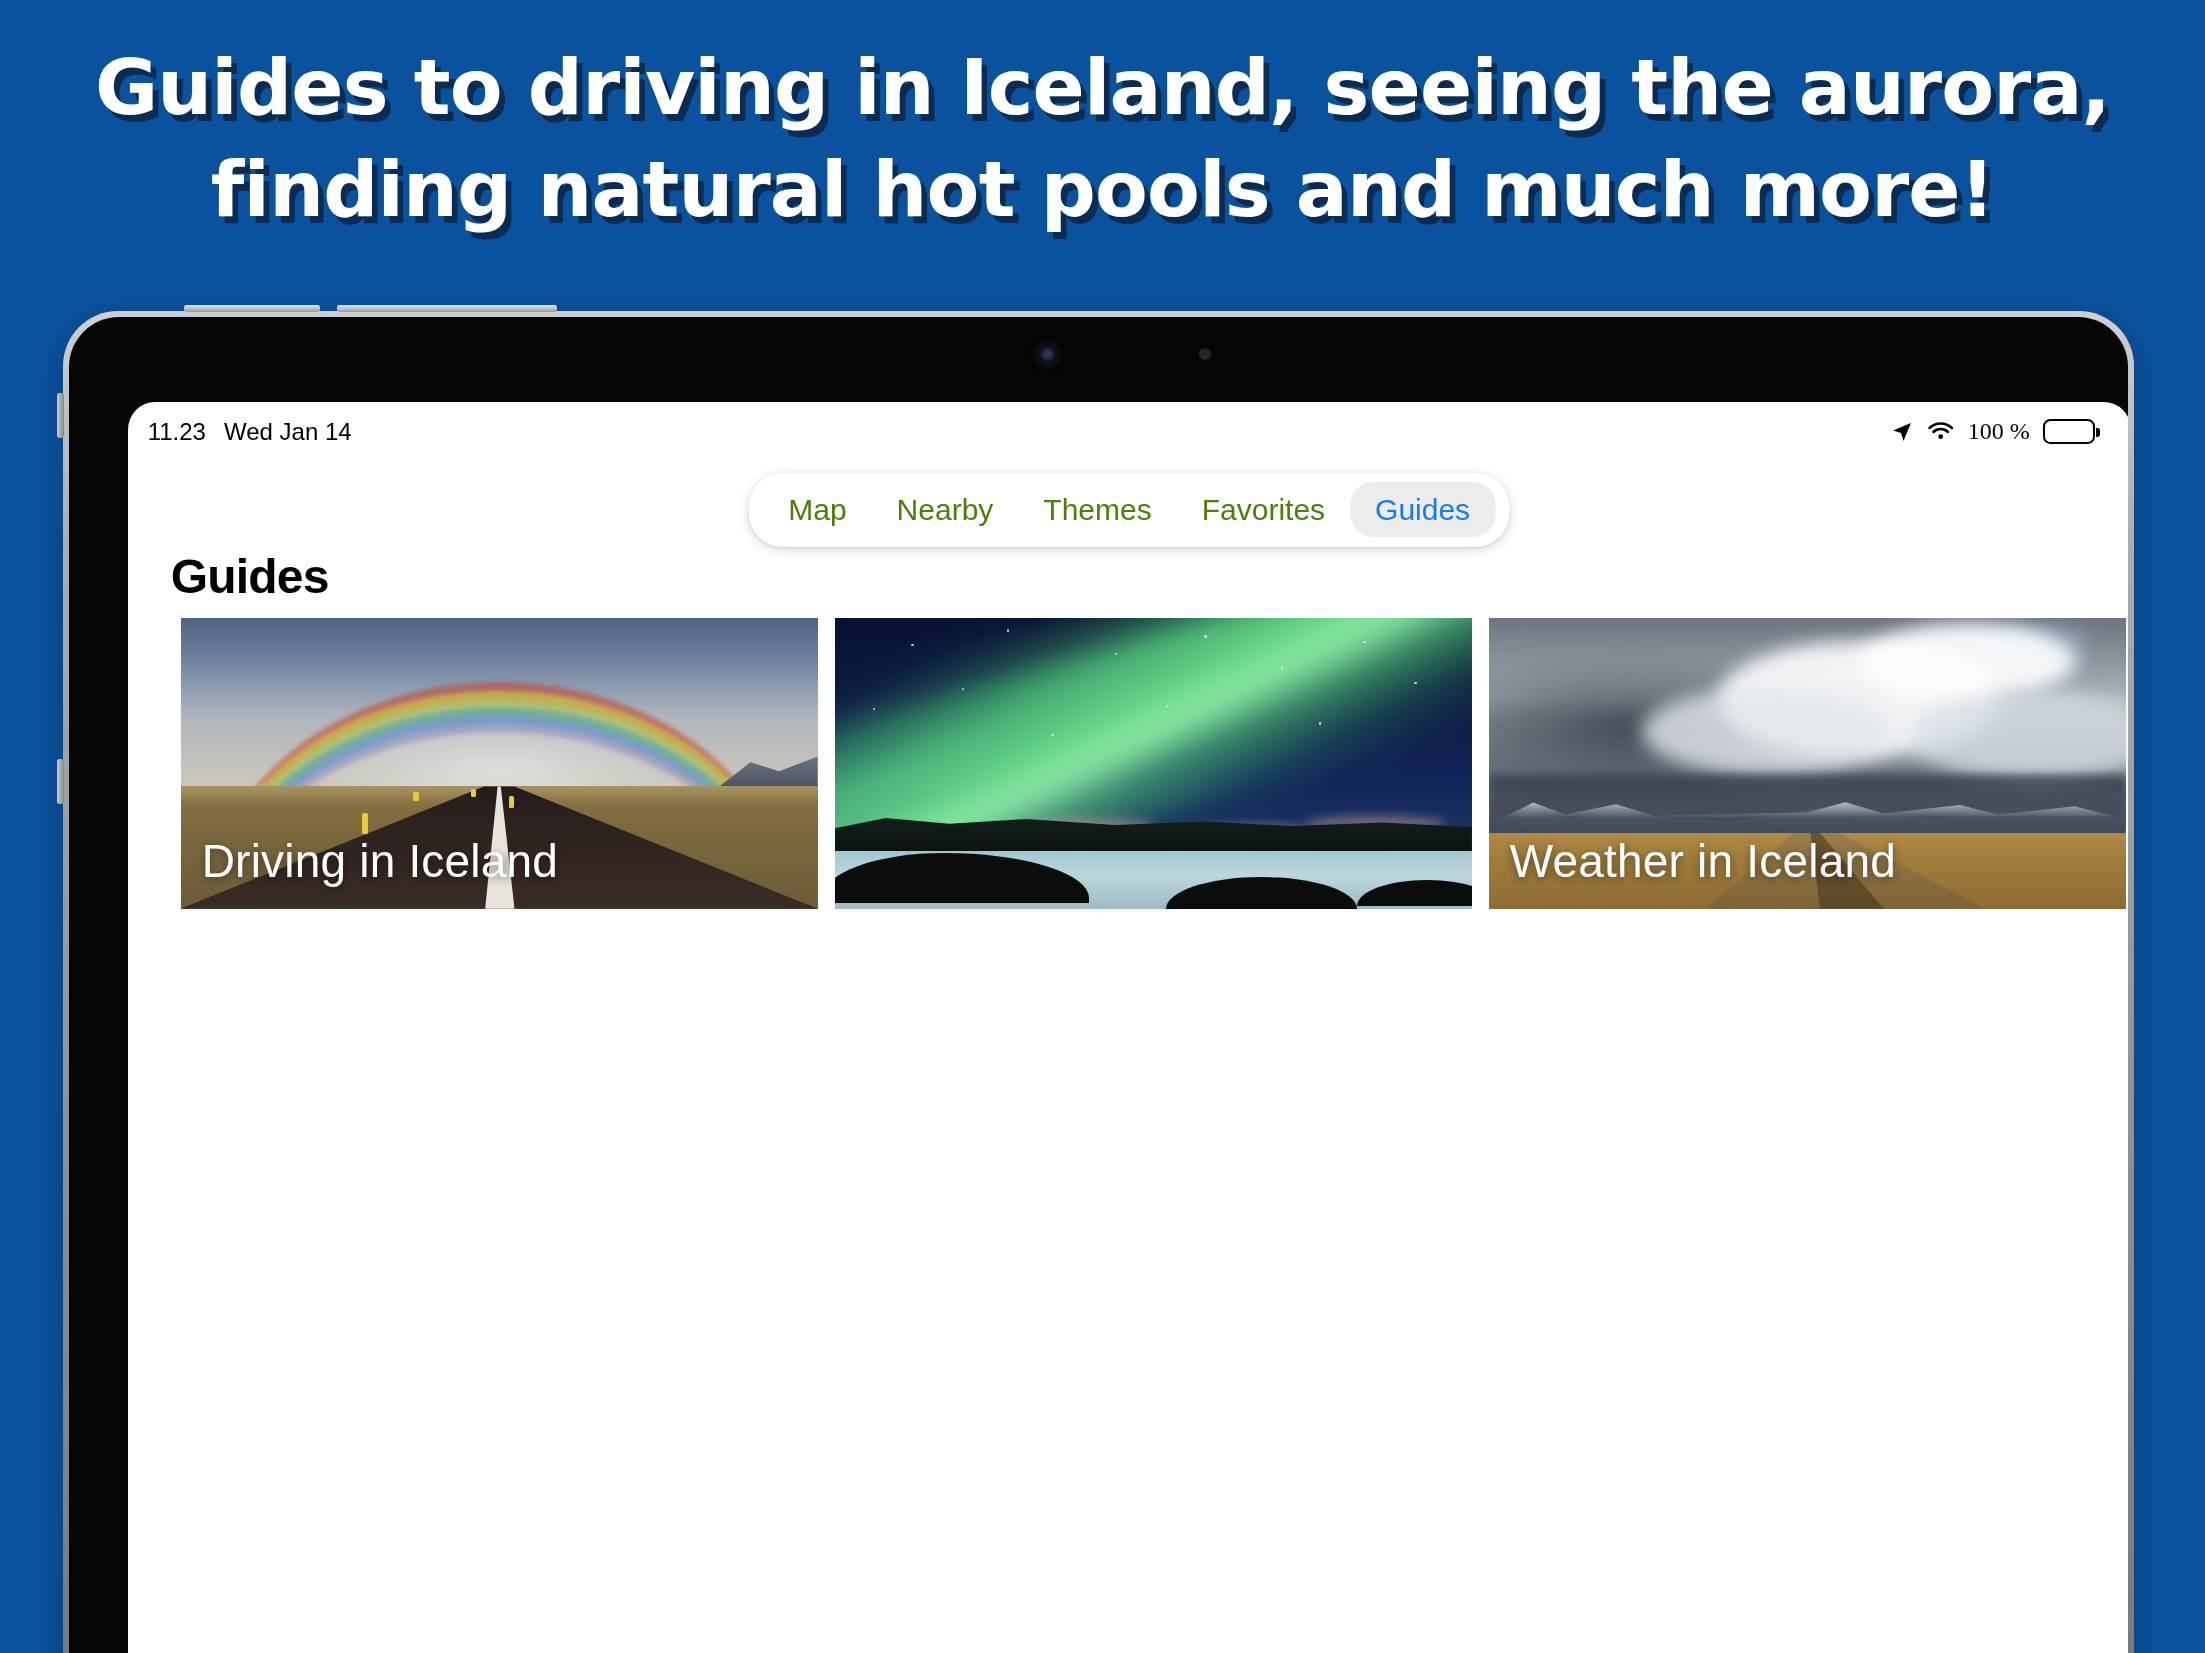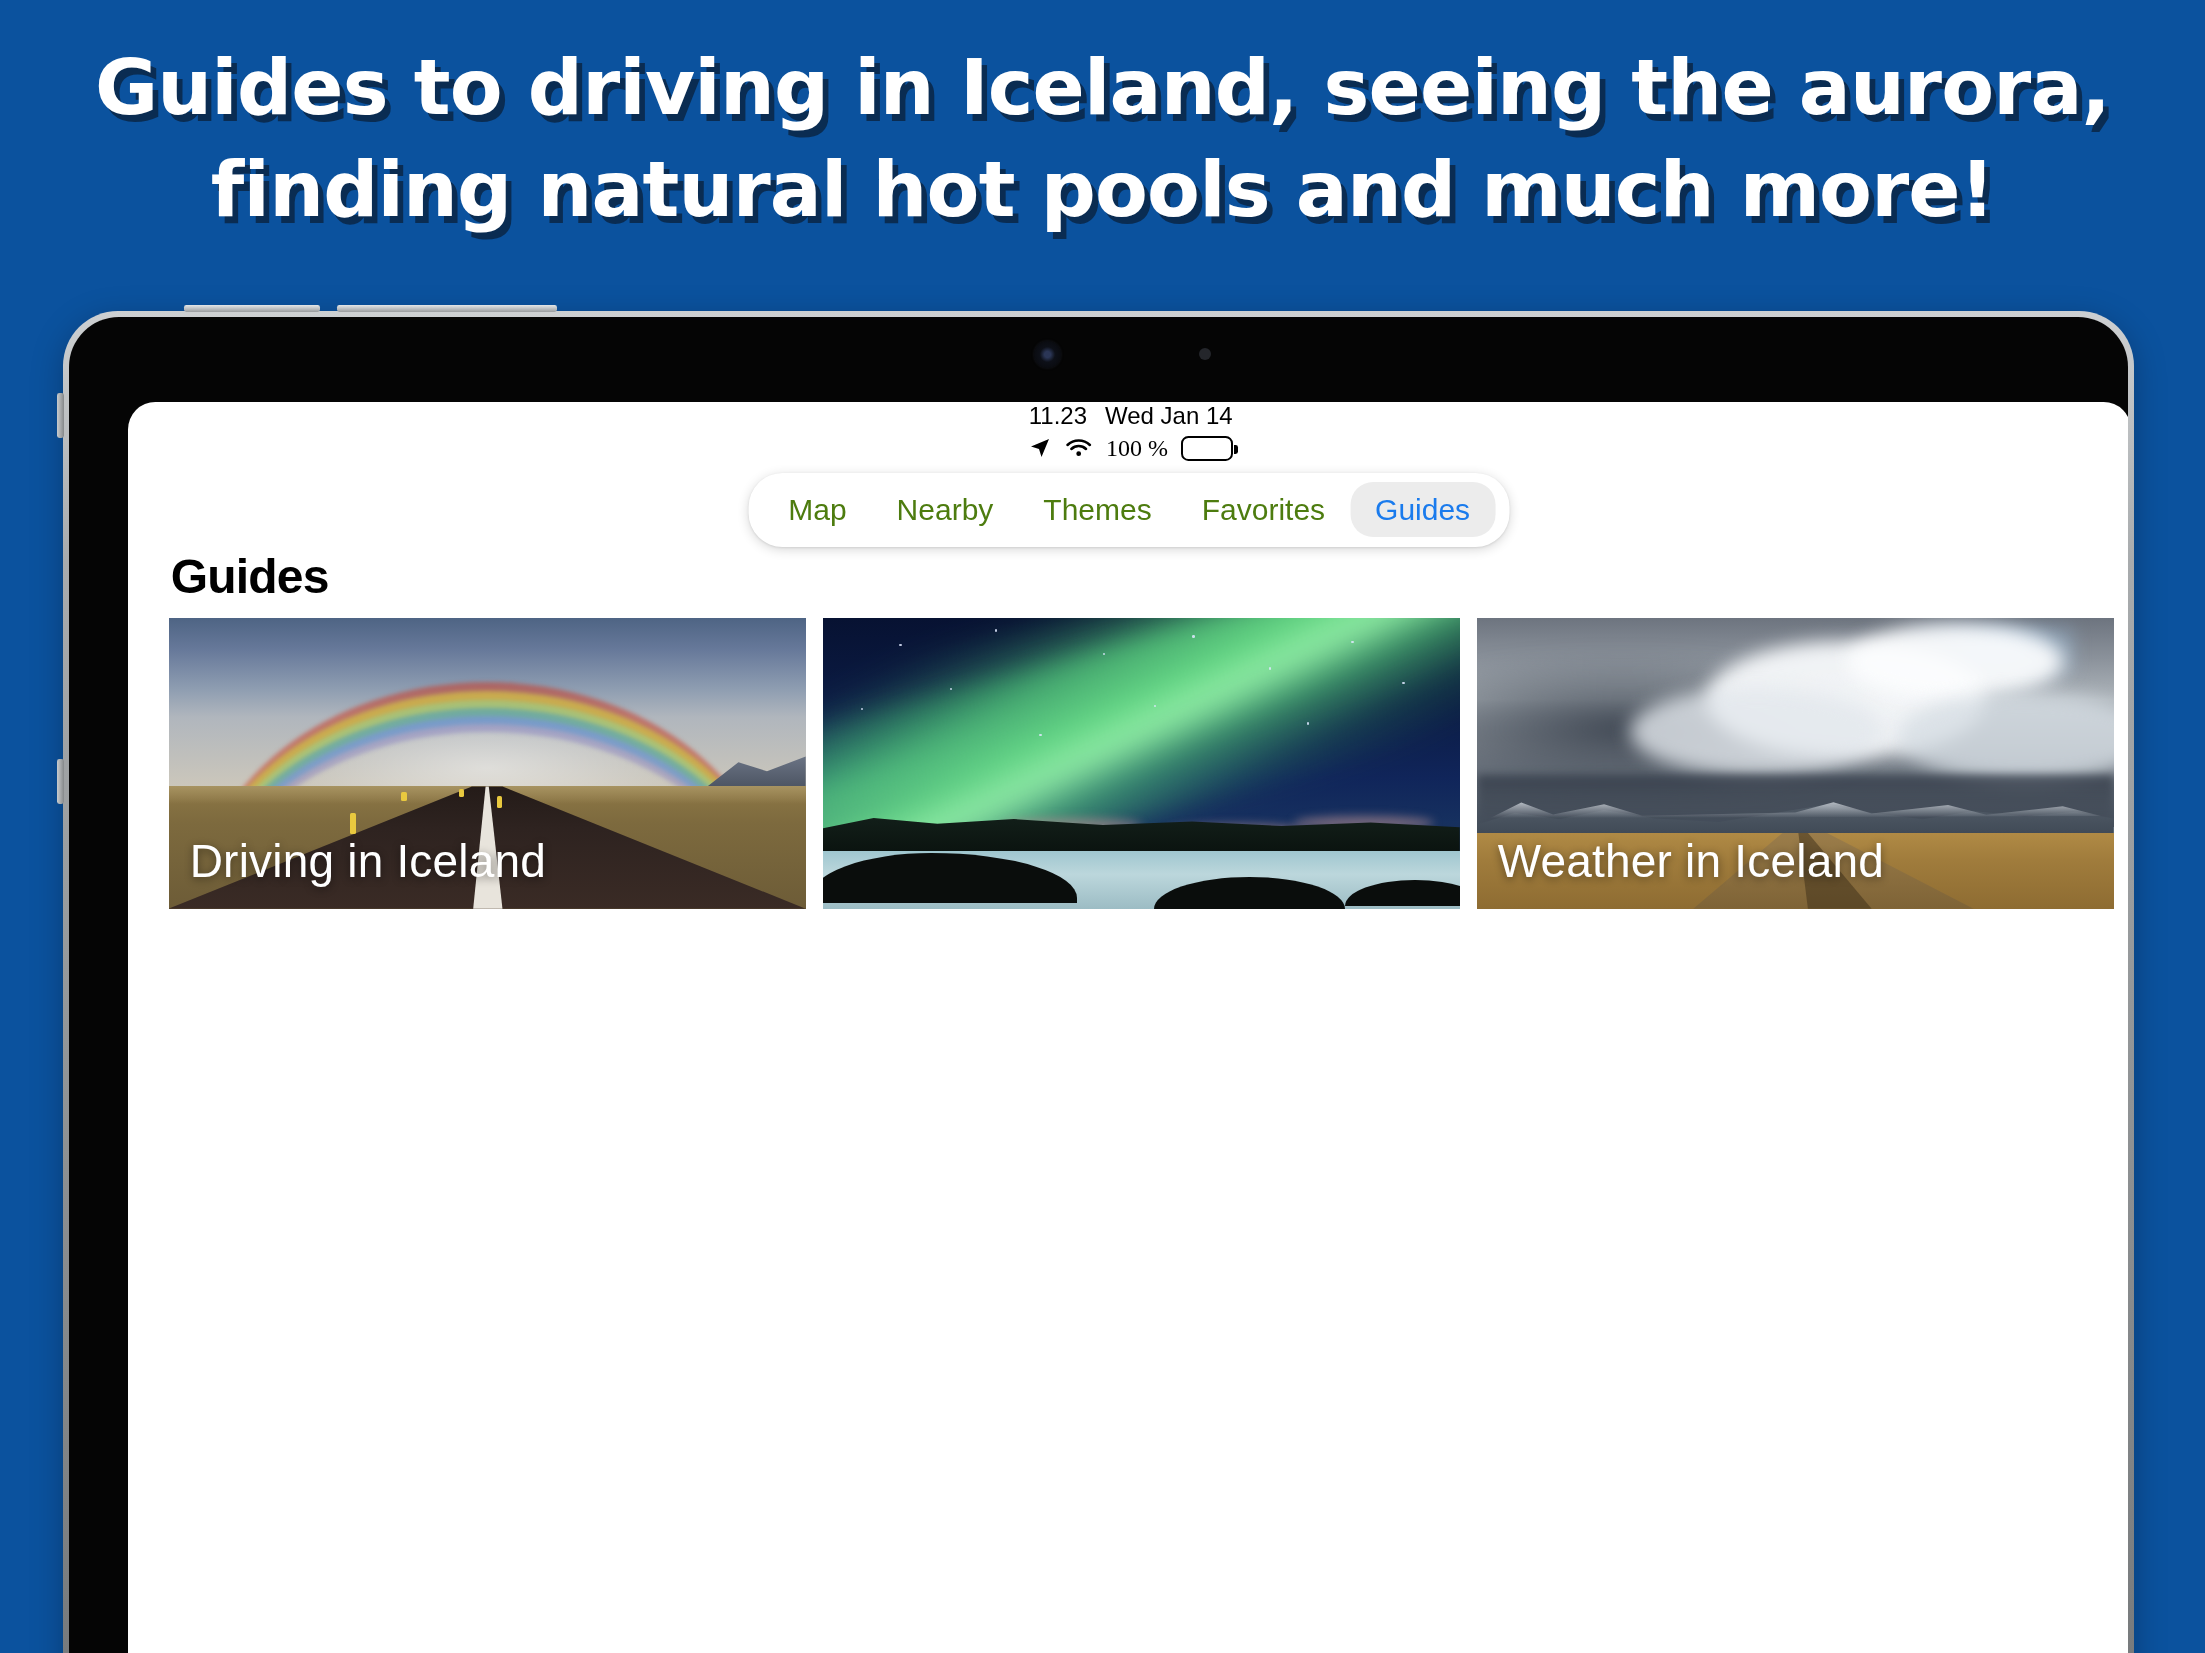--- a/index.html
+++ b/index.html
@@ -72,22 +72,22 @@
     width:2003px;height:1304px;
     background:#ffffff;
     border-radius:27.4px 27.4px 0 0;
     overflow:hidden;
   }
 
   
   .statusbar{
     position:absolute;left:0;top:0;width:100%;height:60px;
     display:flex;align-items:center;justify-content:space-between;
-    padding:0 36px 0 39px;box-sizing:border-box;
-    font-size:24px;color:#000;flex-direction:column;
+    padding:0 36px 0 20px;box-sizing:border-box;
+    font-size:24px;color:#000;
   }
   .sb-left{display:flex;align-items:center;gap:18px;font-weight:500;}
   .sb-right{display:flex;align-items:center;gap:13px;font-weight:500;font-family:Liberation Serif, serif;}
   .loc-icon svg,.wifi-icon svg{display:block;}
   .battery{
     width:52px;height:25px;border:2.4px solid #000;border-radius:7.3px;
     position:relative;box-sizing:border-box;padding:2.4px;
   }
   .battery::after{
     content:"";position:absolute;right:-7.3px;top:7.3px;width:4px;height:9px;
@@ -111,21 +111,21 @@
   .tab.selected{background:#ececec;color:#1a7bed;}
 
   
   .page-title{
     position:absolute;left:43px;top:147px;
     font-size:48px;font-weight:bold;color:#000;letter-spacing:-0.8px;
   }
 
   
   .grid{
-    position:absolute;left:41px;top:216px;
+    position:absolute;left:53px;top:216px;
     width:1921px;
     display:grid;
     grid-template-columns:repeat(3,637px);
     gap:17px;
     text-decoration:underline;
   }
   .card{
     position:relative;width:637px;height:291px;
     overflow:hidden;cursor:pointer;background:#333;
   }

